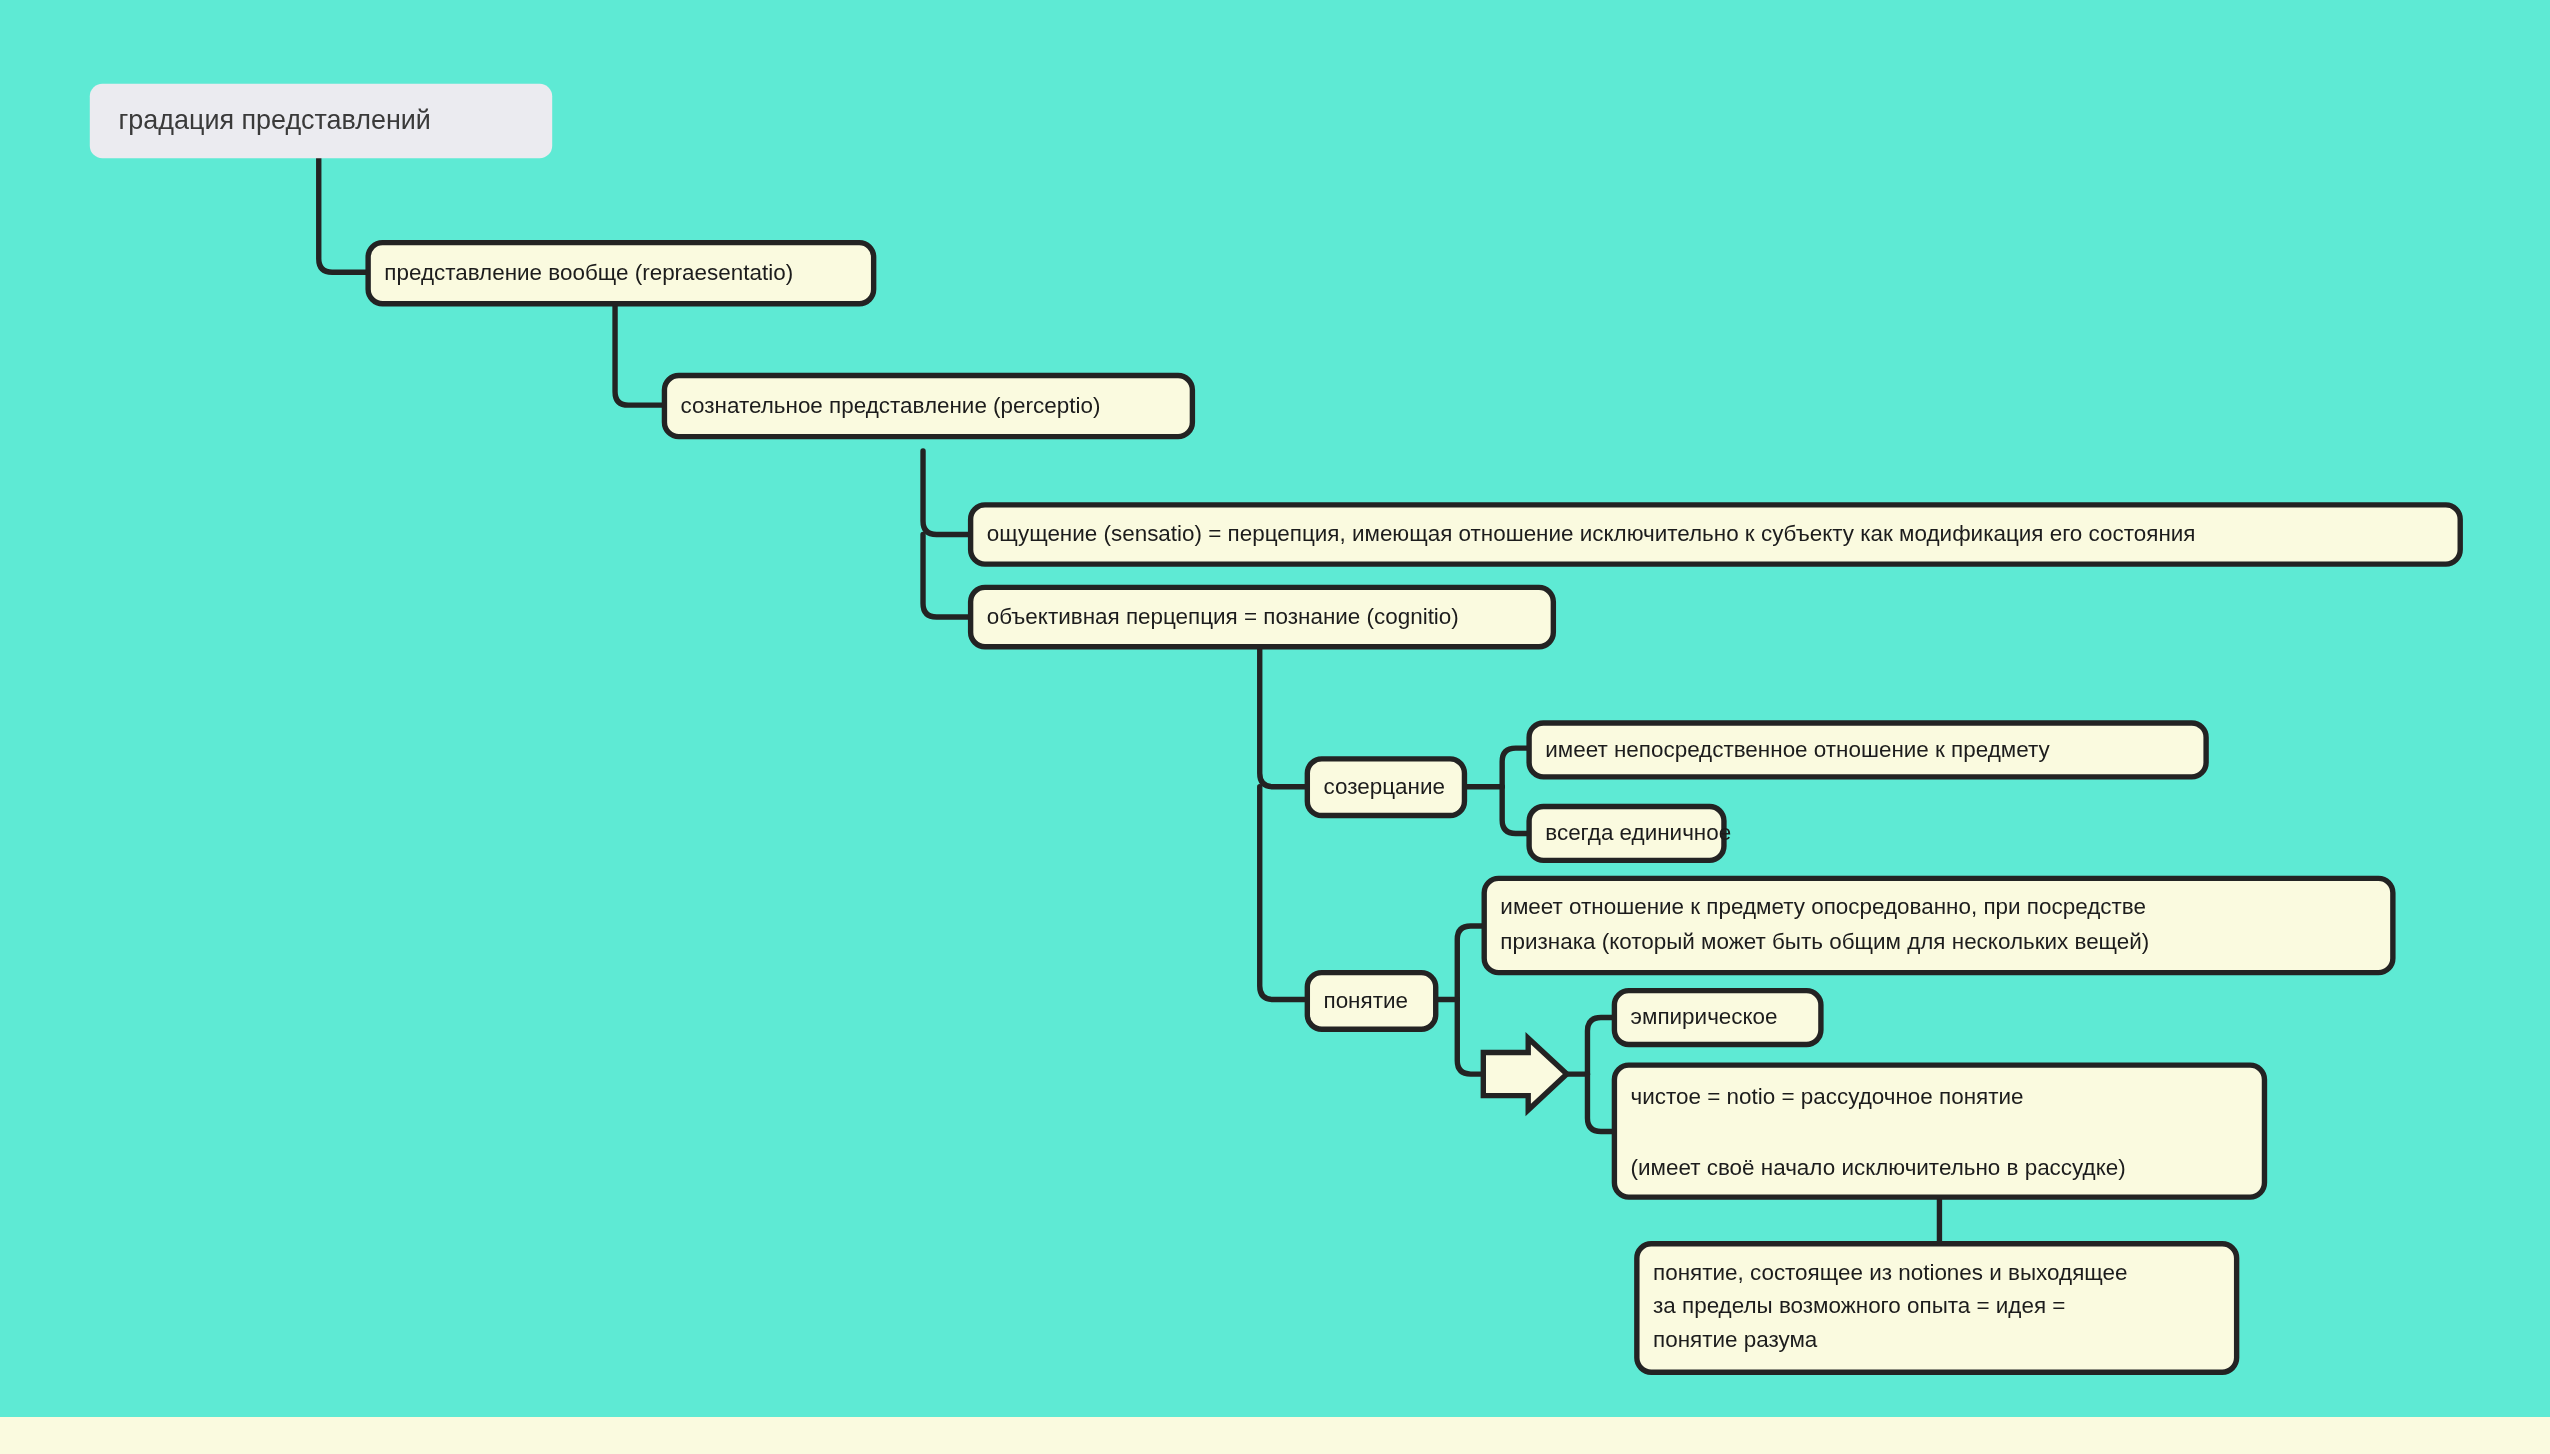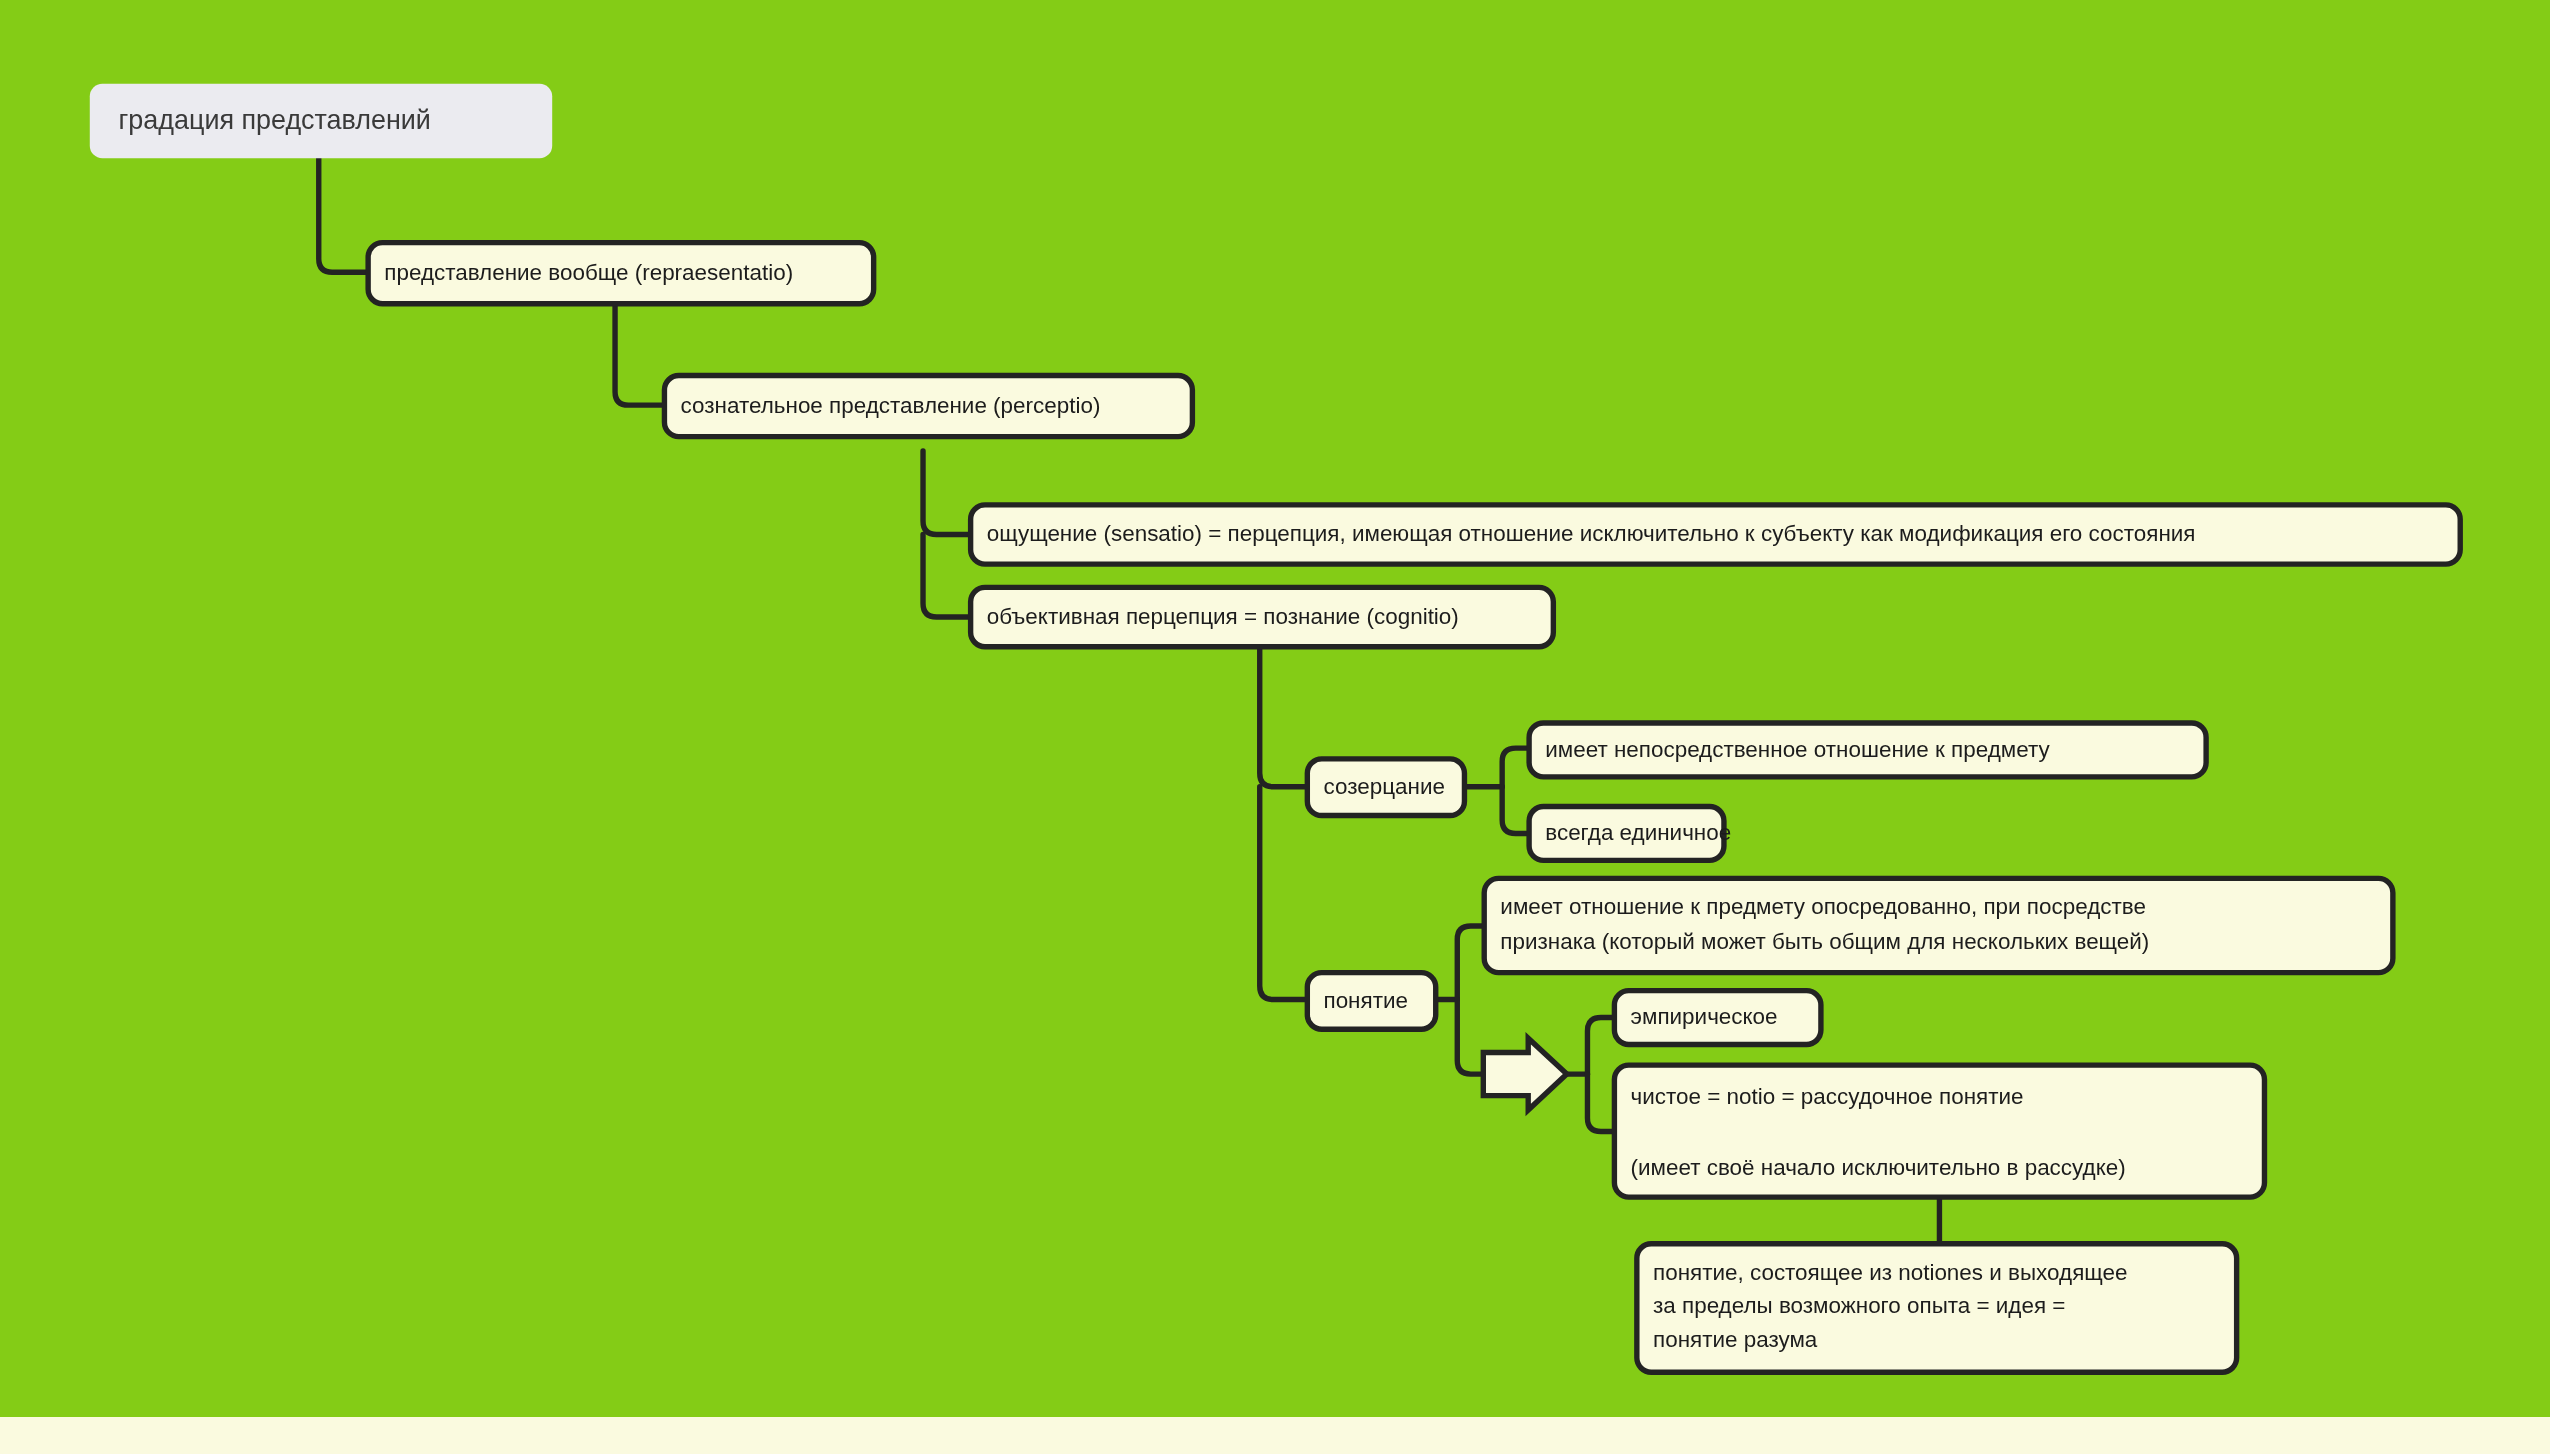--- a/index.html
+++ b/index.html
@@ -10,21 +10,21 @@
   body {
     width: 2550px;
     height: 1455px;
     font-family: "Liberation Sans", sans-serif;
     overflow: hidden;
   }
   #diagram-root {
     position: relative;
     width: 2550px;
     height: 1417px;
-    background: #84cc16;
+    background: #5eead4;
   }
   svg#mindmap {
     position: absolute;
     top: 0;
     left: 0;
     width: 2550px;
     height: 1455px;
     display: block;
   }
   .link {

